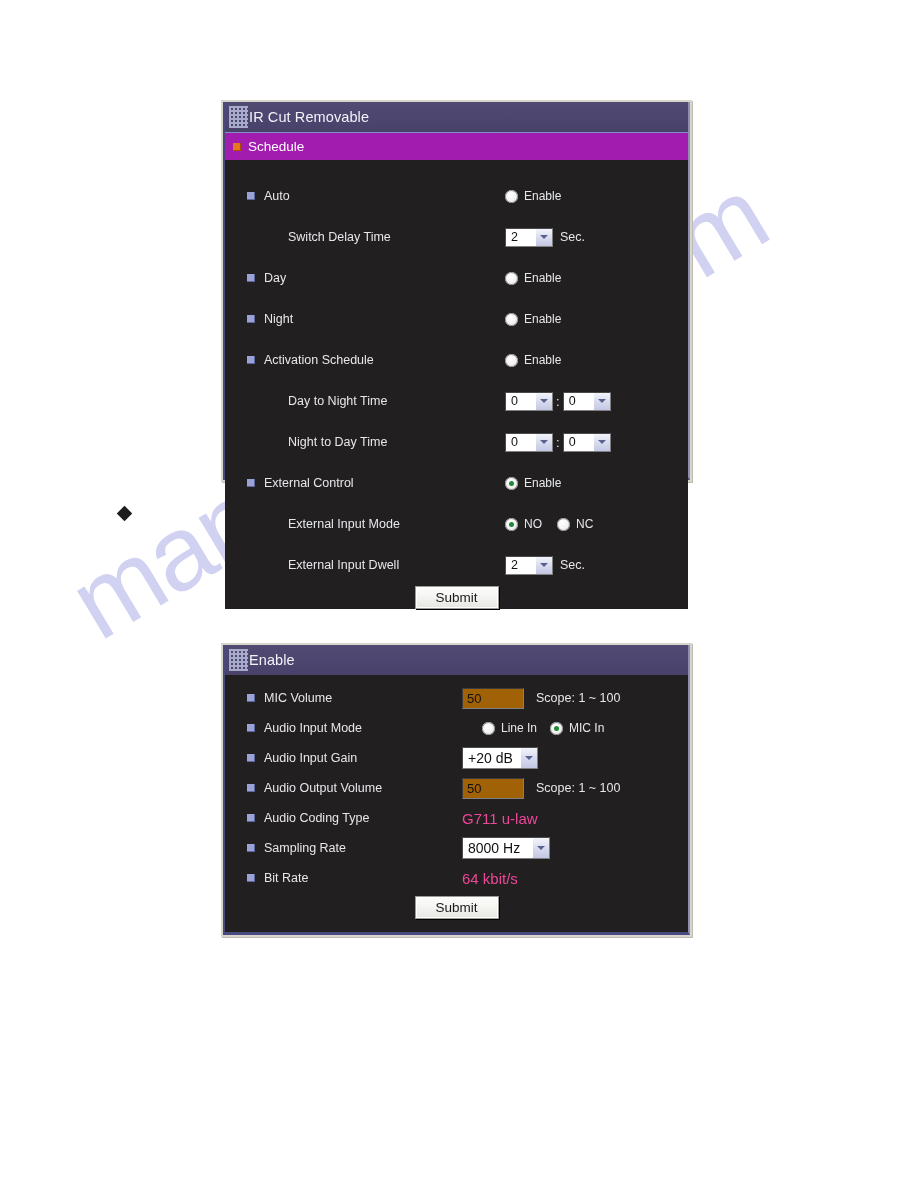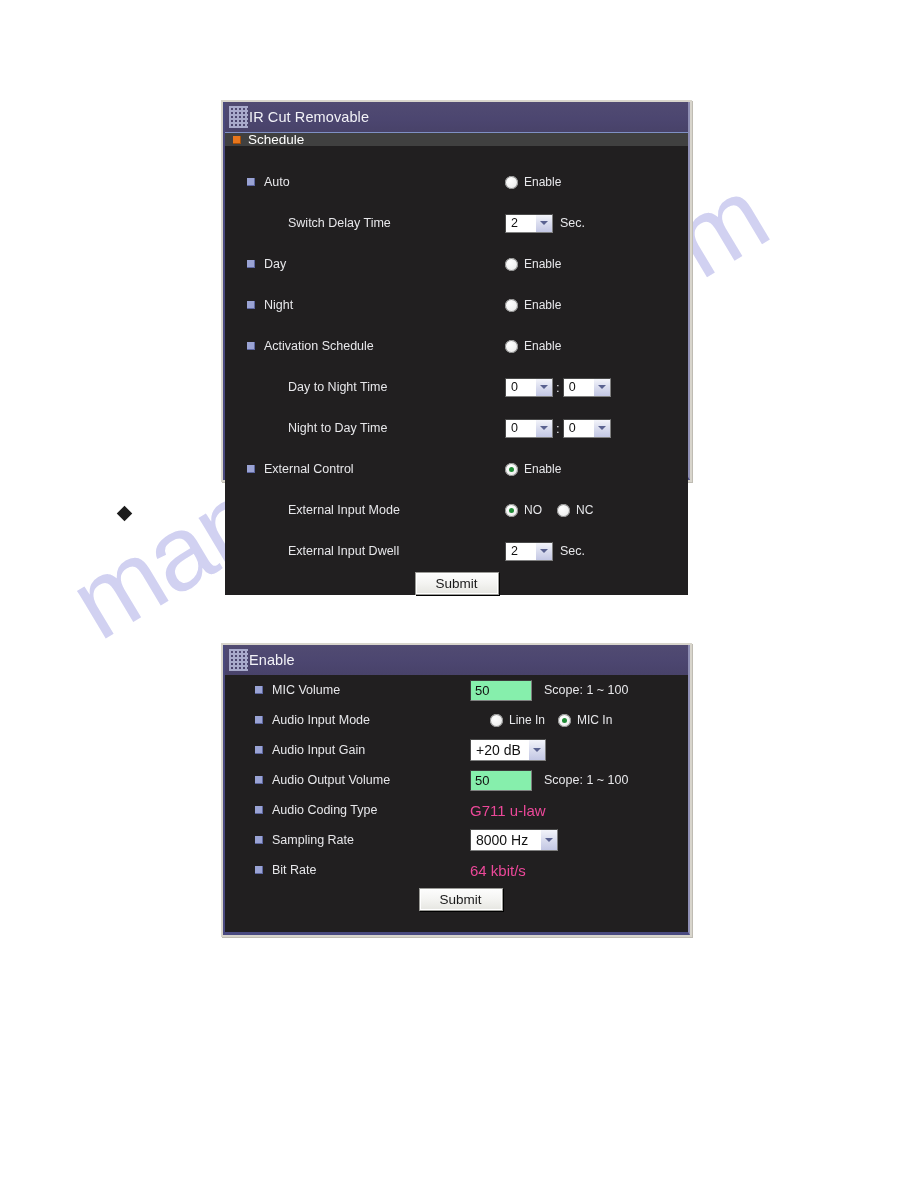--- a/index.html
+++ b/index.html
@@ -86,22 +86,22 @@
     opacity: .85;
   }
   .titlebar-text {
     color: #f2f2f7;
     font-size: 14.5px;
     letter-spacing: .1px;
   }
 
   
   .section-head {
-    height: 14px;
-    background: #404040;
+    height: 28px;
+    background: #a21caf;
     display: flex;
     align-items: center;
     padding-left: 8px;
     box-sizing: border-box;
     border-top: 1px solid #7f90c4;
   }
   .section-head .sq {
     width: 8px; height: 8px;
     background: #e8761c;
     margin-right: 7px;
@@ -209,21 +209,21 @@
   .colon {
     color: #e7e7ea;
     font-size: 13px;
     margin: 0 3px;
   }
 
   
   .txt {
     width: 62px;
     height: 21px;
-    background: #86efac;
+    background: #a16207;
     border: 1px solid #808080;
     border-top-color: #3c3c3c;
     border-left-color: #3c3c3c;
     color: #111;
     font-size: 13px;
     font-family: "Liberation Sans", sans-serif;
     padding: 0 4px;
     box-sizing: border-box;
     outline: none;
   }
@@ -257,21 +257,21 @@
   
   #panel-ircut { left: 221px; top: 100px; width: 471px; height: 382px; }
   #panel-ircut .panel-body { padding: 10px 0 0 0; }
   #panel-ircut .row { height: 30px; padding-left: 22px; margin-top: 11px; }
   #panel-ircut .row .row-label { width: 258px; }
   #panel-ircut .row .sub-label { width: 258px; padding-left: 41px; box-sizing: border-box; }
   #panel-ircut .ctl { display: flex; align-items: center; }
 
   
   #panel-audio { left: 221px; top: 643px; width: 471px; height: 294px; }
-  #panel-audio .panel-body { padding: 0 0 0 0; margin-left: 8px; }
+  #panel-audio .panel-body { padding: 8px 0 0 0; }
   #panel-audio .row { height: 30px; padding-left: 22px; }
   #panel-audio .row .row-label { width: 215px; }
   #panel-audio .ctl { display: flex; align-items: center; }
 </style>
 </head>
 <body>
 
 <div id="watermark">manualshive.com</div>
 
 <div id="doc-bullet"></div>

